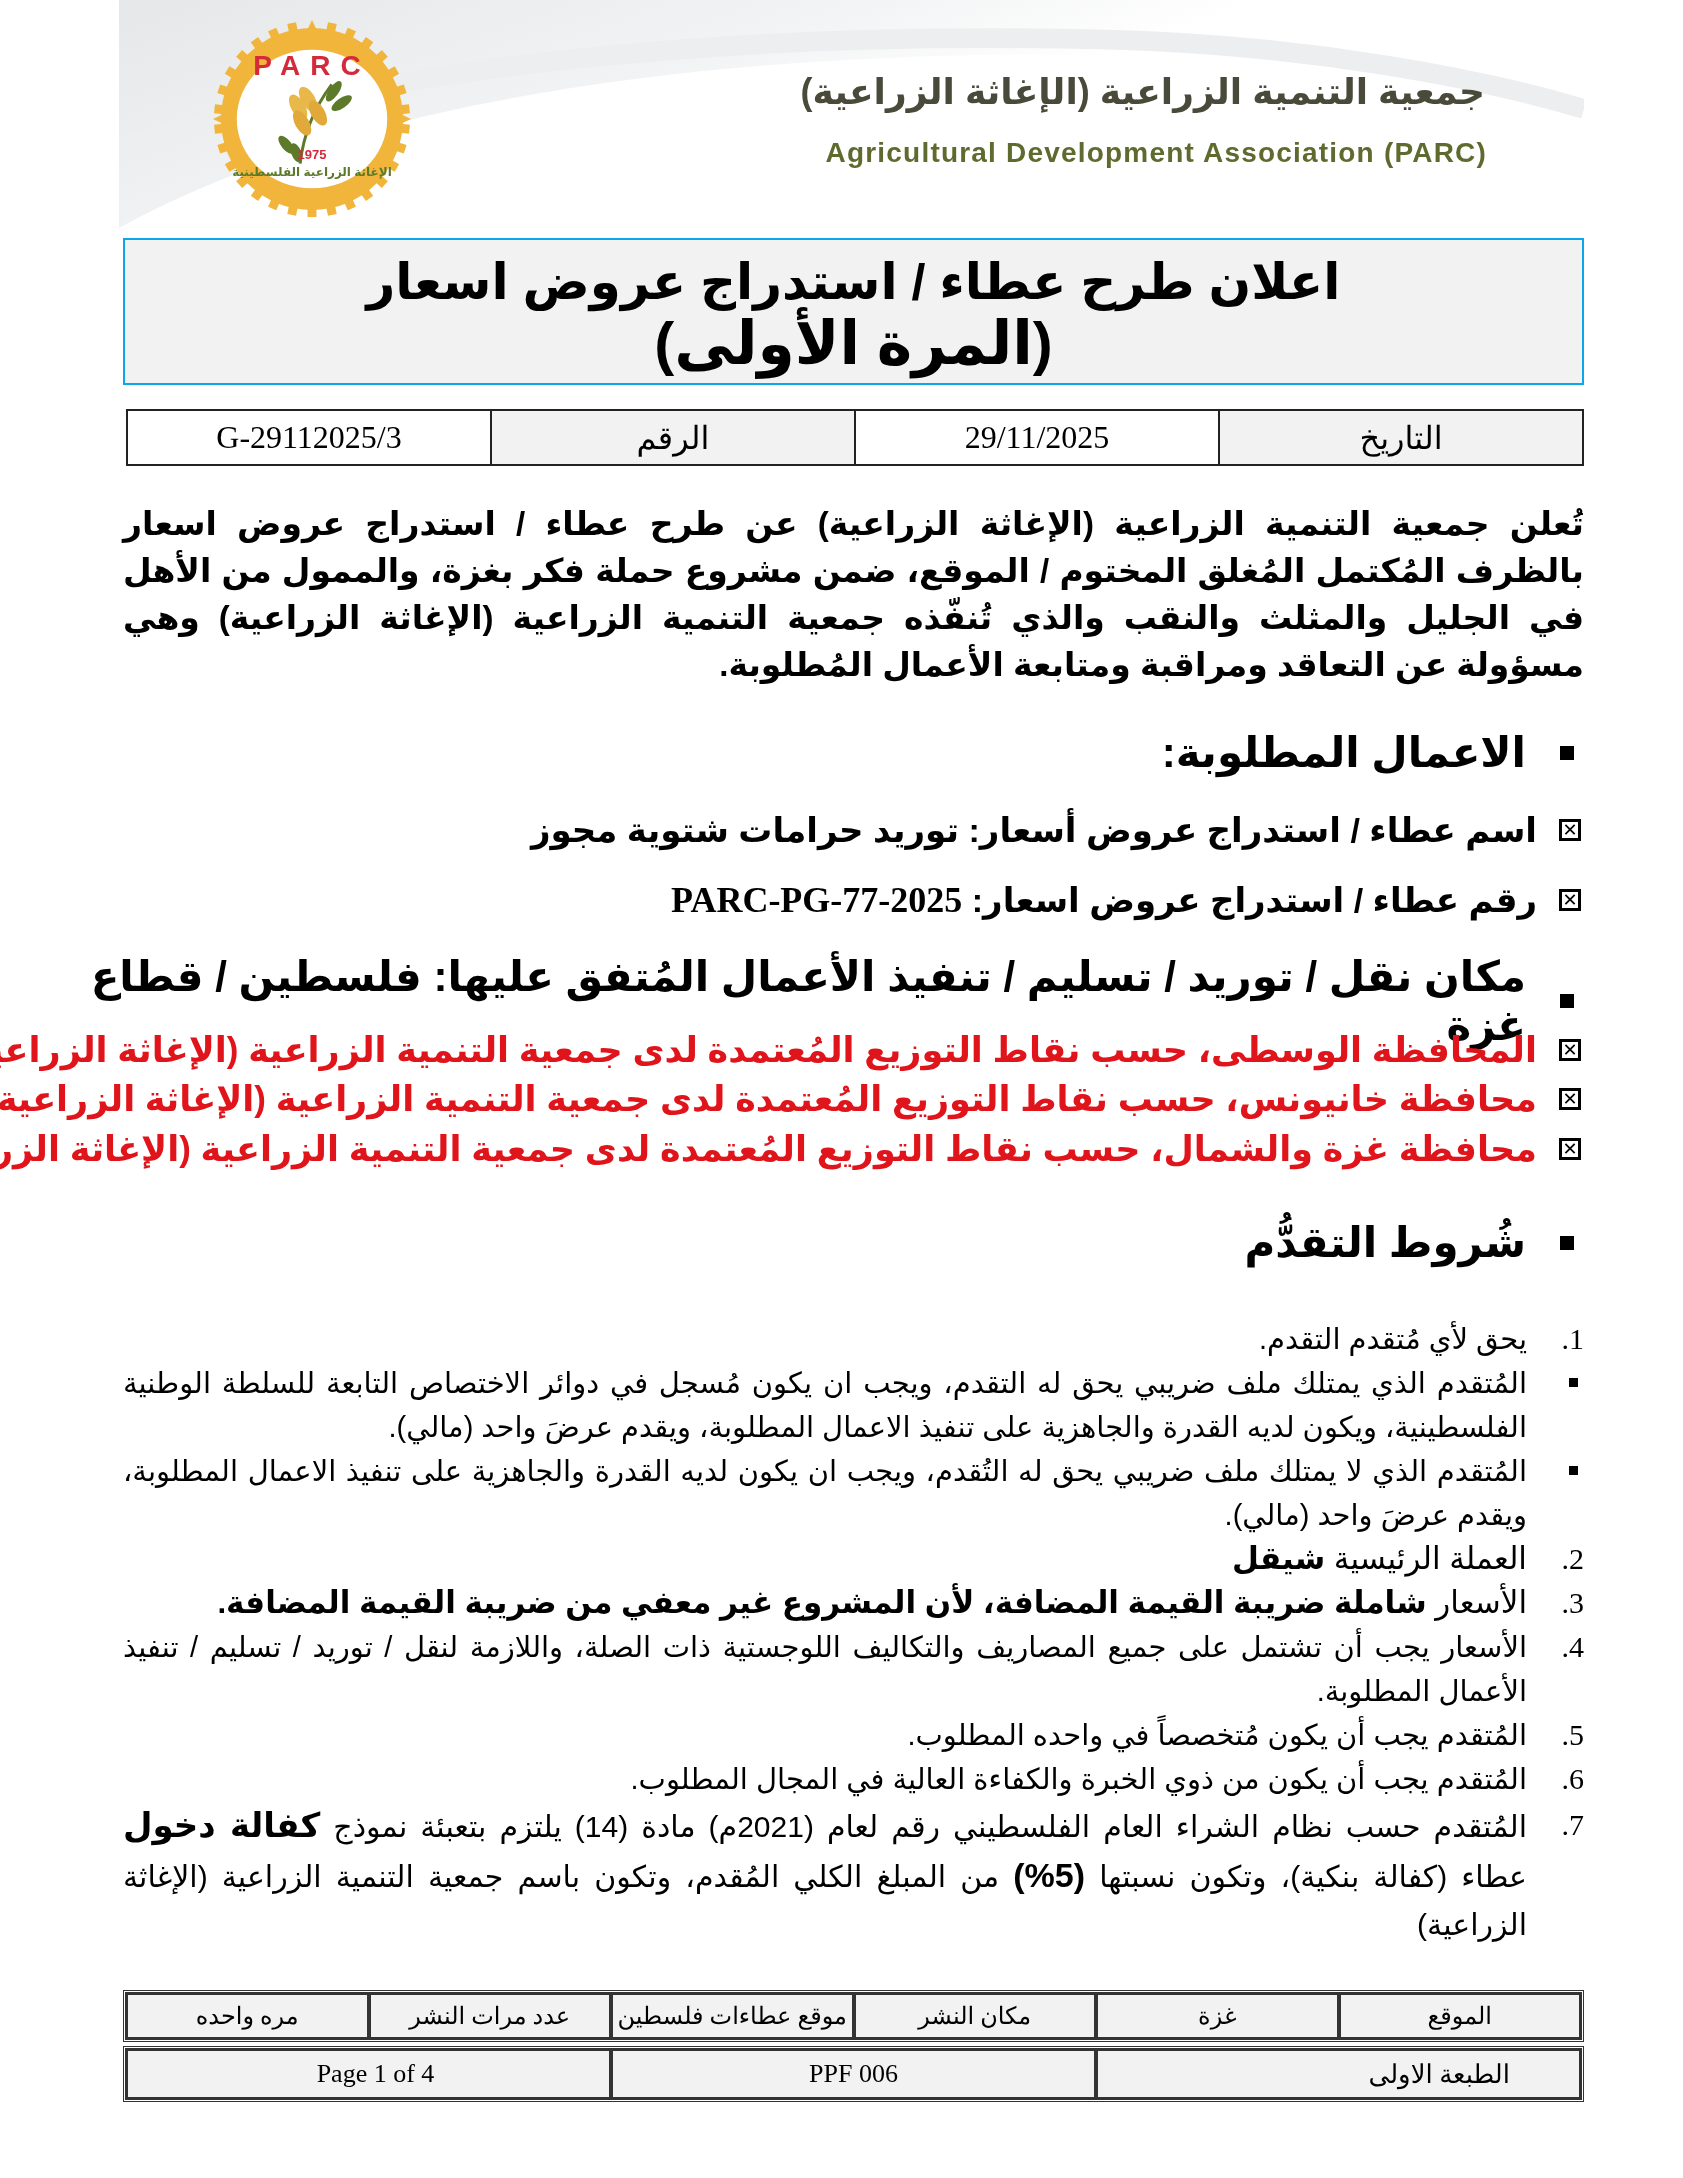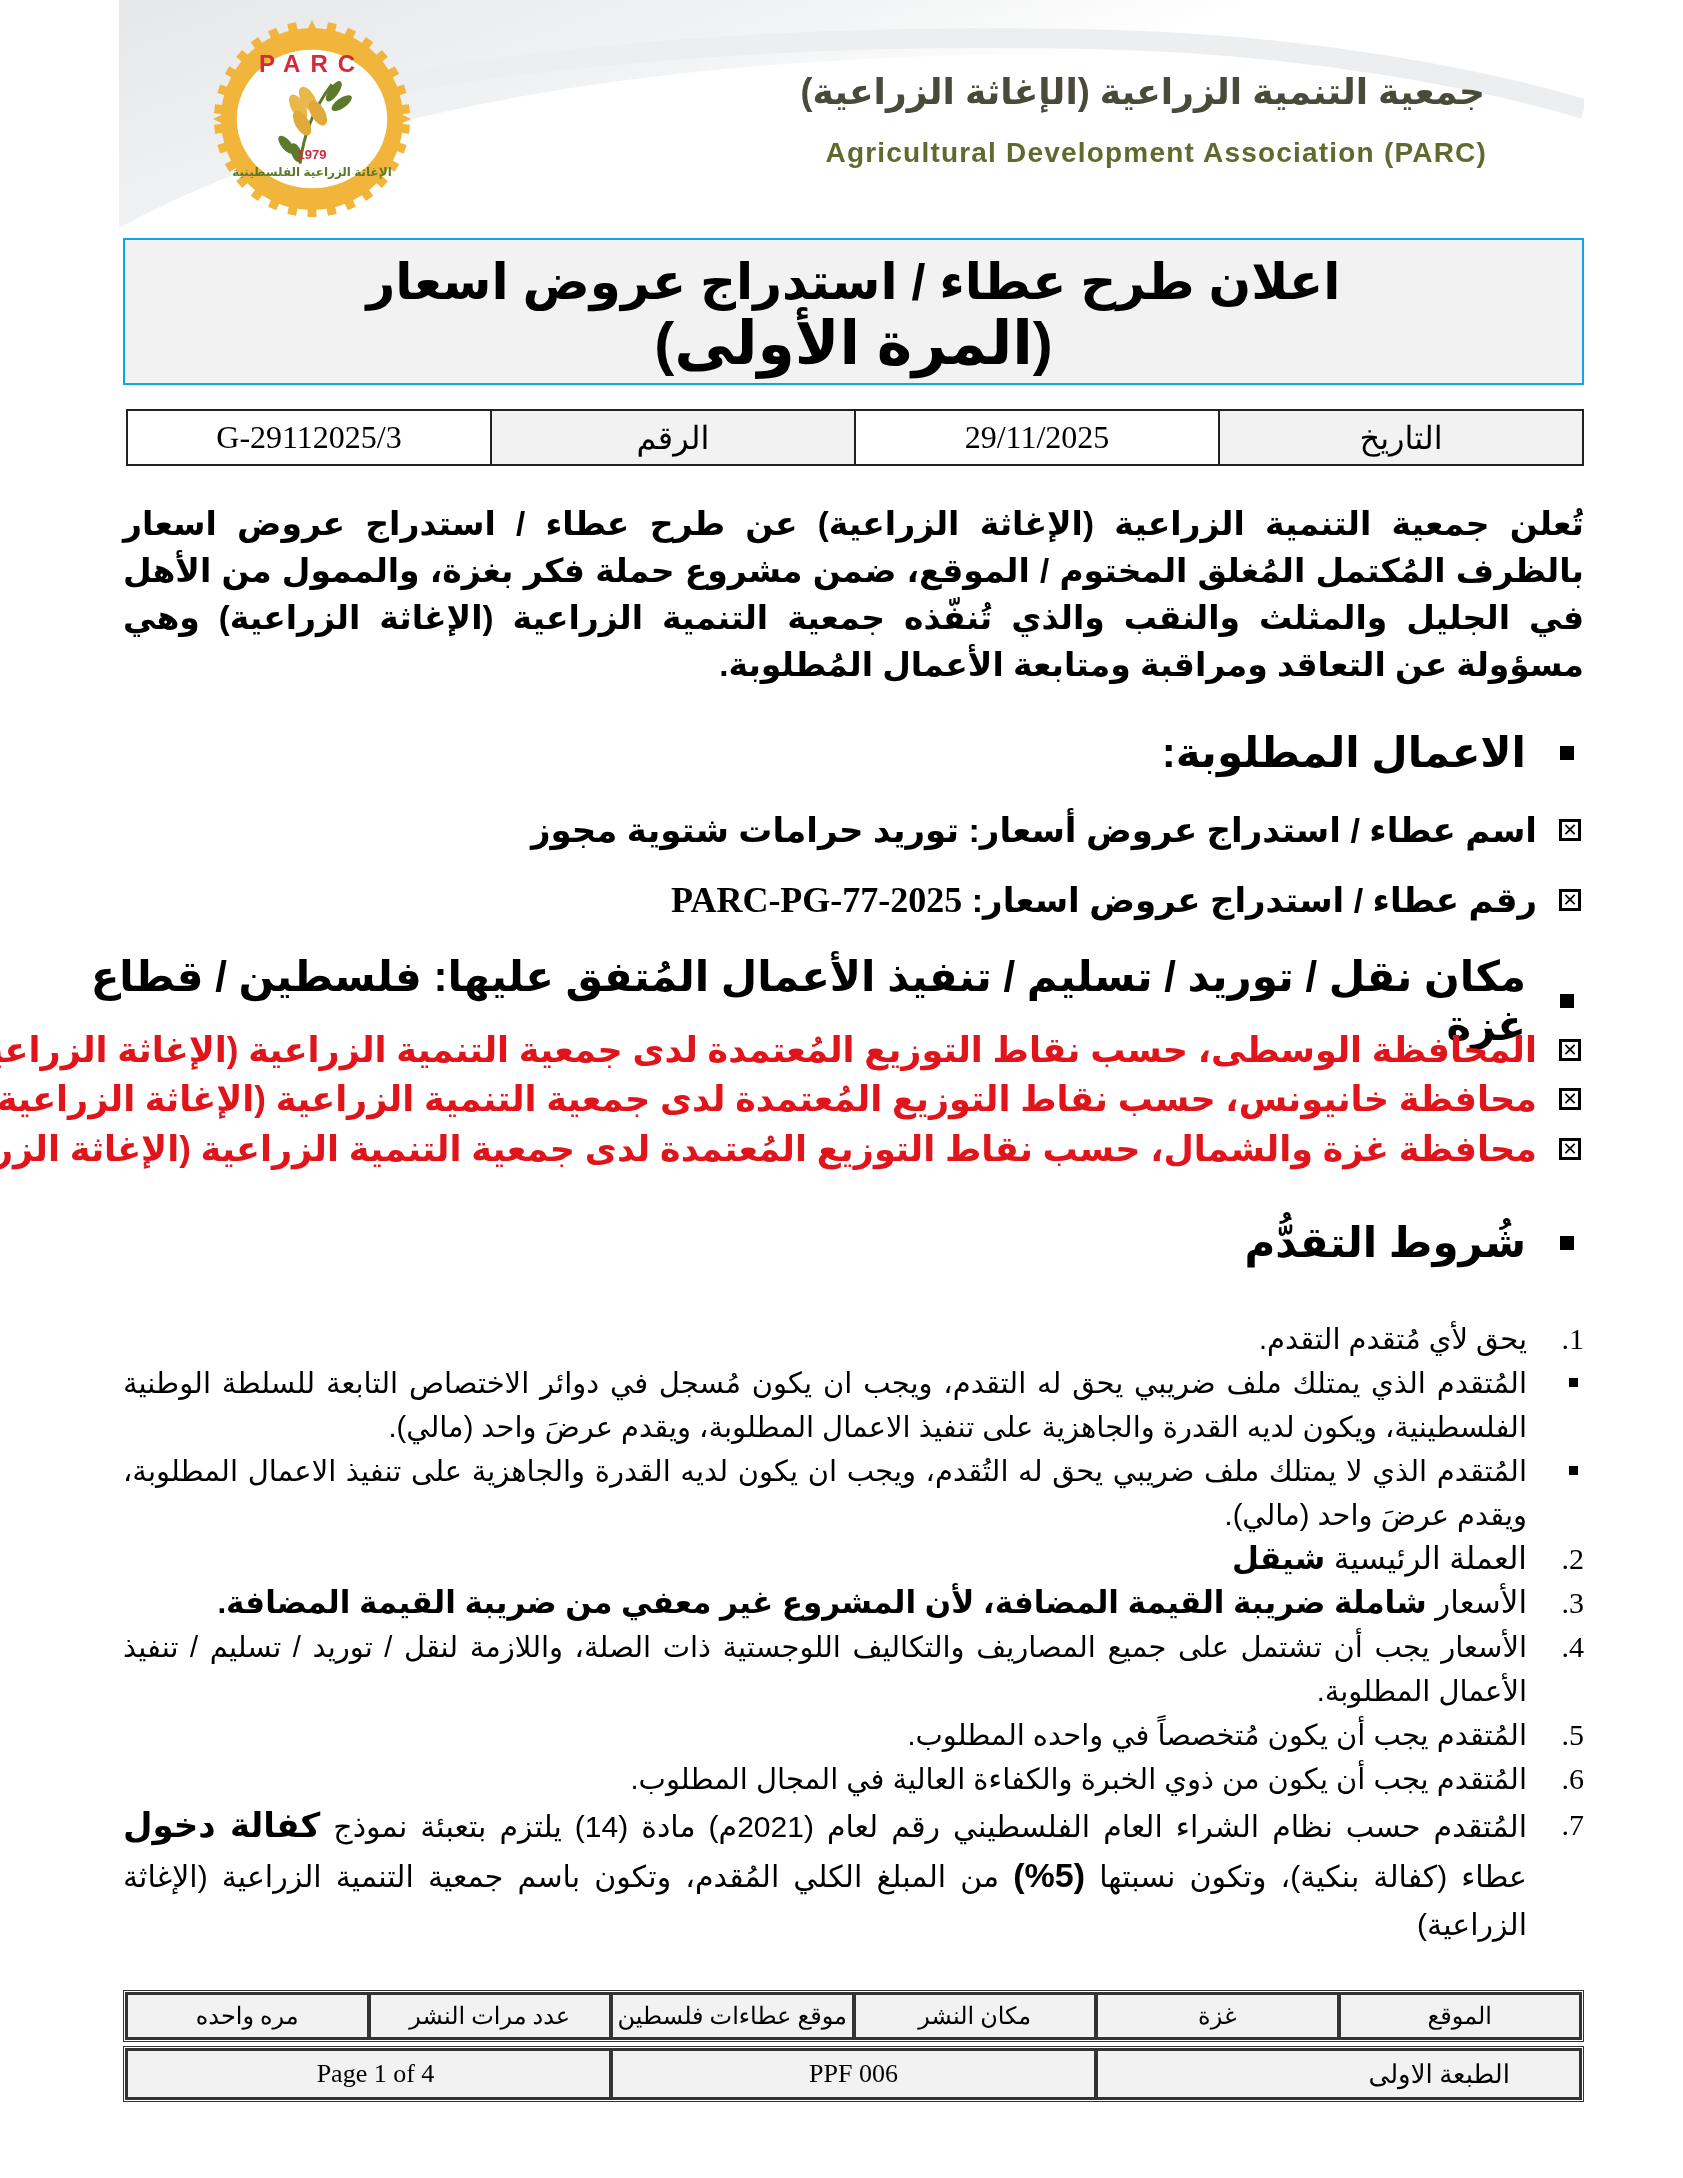--- a/index.html
+++ b/index.html
@@ -153,22 +153,22 @@
         <ellipse cx="-4" cy="-20" rx="7" ry="14" fill="#e8b84a" transform="rotate(-30 -4 -20)"></ellipse>
         <ellipse cx="6" cy="-6" rx="7" ry="14" fill="#e0a93a" transform="rotate(-30 6 -6)"></ellipse>
         <ellipse cx="-10" cy="4" rx="7" ry="14" fill="#e0a93a" transform="rotate(-30 -10 4)"></ellipse>
         <ellipse cx="22" cy="-28" rx="5" ry="12" fill="#5d7a2a" transform="rotate(35 22 -28)"></ellipse>
         <ellipse cx="30" cy="-16" rx="5" ry="12" fill="#5d7a2a" transform="rotate(55 30 -16)"></ellipse>
         <ellipse cx="-26" cy="26" rx="5" ry="11" fill="#5d7a2a" transform="rotate(-40 -26 26)"></ellipse>
         <ellipse cx="-16" cy="34" rx="5" ry="10" fill="#5d7a2a" transform="rotate(-20 -16 34)"></ellipse>
       </g>
     </g>
   </svg>
-  <span style="position:absolute;left:0;top:30px;width:228px;text-align:center;color:#d42a3a;font-weight:bold;font-size:24px;letter-spacing:10px;">PARC</span>
-  <span style="position:absolute;left:0;top:127px;width:228px;text-align:center;color:#d42a3a;font-weight:bold;font-size:13px;">1979</span>
+  <span style="position:absolute;left:0;top:30px;width:228px;text-align:center;color:#d42a3a;font-weight:bold;font-size:28px;letter-spacing:10px;">PARC</span>
+  <span style="position:absolute;left:0;top:127px;width:228px;text-align:center;color:#d42a3a;font-weight:bold;font-size:13px;">1975</span>
   <span style="position:absolute;left:30px;top:145px;width:168px;text-align:center;color:#5d7a2a;font-weight:bold;font-size:12px;direction:rtl;">الإغاثة الزراعية الفلسطينية</span>
 </div>
 
 <div class="org-ar">جمعية التنمية الزراعية (الإغاثة الزراعية)</div>
 <div class="org-en">Agricultural Development Association (PARC)</div>
 
 <div class="title-box">
   <div class="title-line1">اعلان طرح عطاء / استدراج عروض اسعار</div>
   <div class="title-line2">(المرة الأولى)</div>
 </div>

